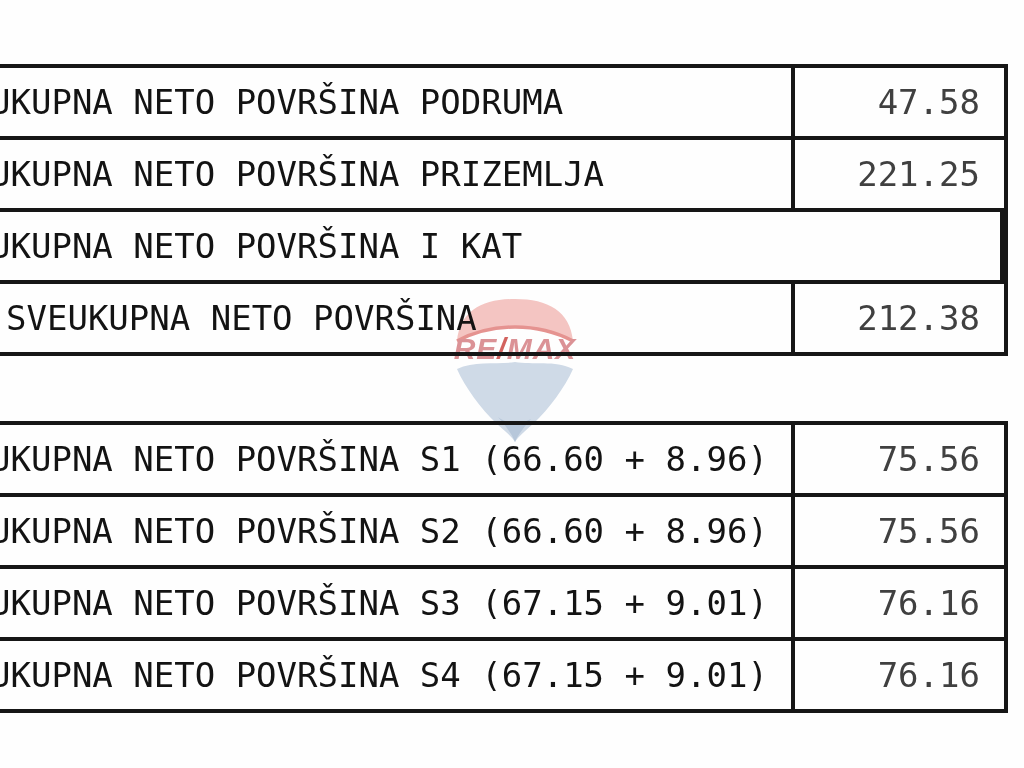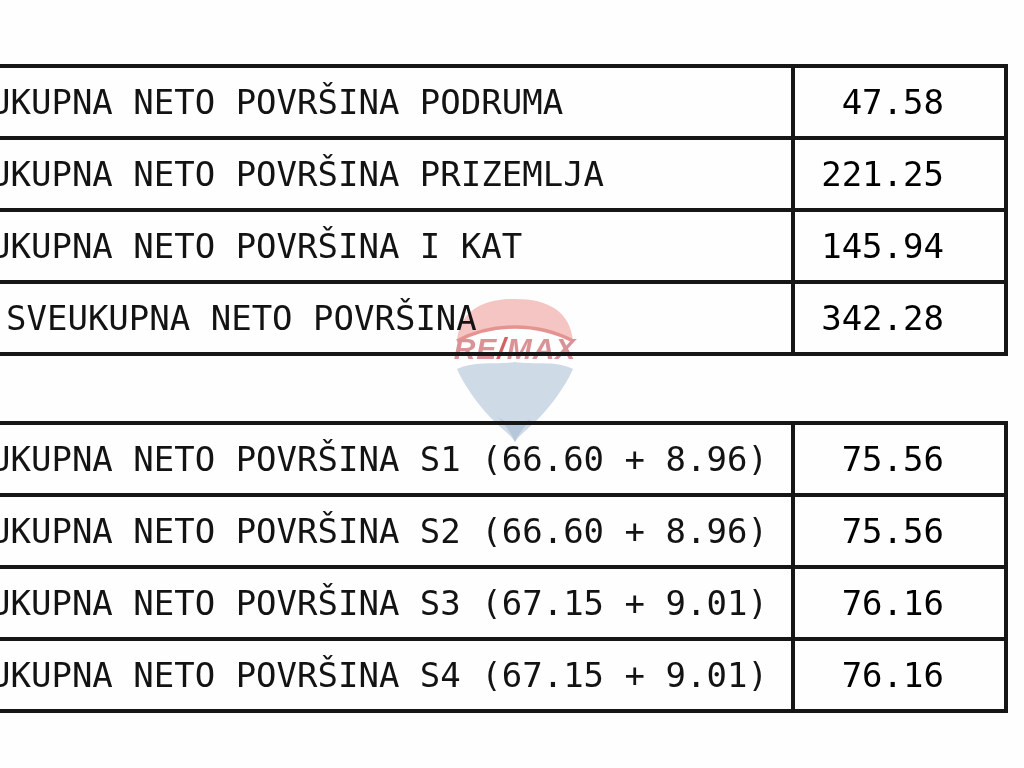--- a/index.html
+++ b/index.html
@@ -58,24 +58,24 @@
     white-space: nowrap;
     overflow: visible;
   }
   .cell-label.pad-more { padding-left: 26px; }
   .cell-value {
     width: 209px;
     flex: 0 0 209px;
     display: flex;
     align-items: center;
     justify-content: flex-end;
-    padding-right: 60px;
+    padding-right: 24px;
     box-sizing: border-box;
     font-size: 34px;
-    color: #000000;
+    color: #404040;
     white-space: nowrap;
   }
 </style>
 </head>
 <body>
 
 <div class="stage">
 
   <div class="watermark">
     <svg width="130" height="152" viewBox="0 0 130 152" xmlns="http://www.w3.org/2000/svg">
@@ -95,25 +95,24 @@
     <div class="cad-row">
       <div class="cell-label">UKUPNA NETO POVRŠINA PODRUMA</div>
       <div class="cell-value">47.58</div>
     </div>
     <div class="cad-row">
       <div class="cell-label">UKUPNA NETO POVRŠINA PRIZEMLJA</div>
       <div class="cell-value">221.25</div>
     </div>
     <div class="cad-row">
       <div class="cell-label">UKUPNA NETO POVRŠINA I KAT</div>
-      <div class="cell-value">145.94</div>
     </div>
     <div class="cad-row">
       <div class="cell-label pad-more">SVEUKUPNA NETO POVRŠINA</div>
-      <div class="cell-value">342.28</div>
+      <div class="cell-value">212.38</div>
     </div>
   </div>
 
   <div class="cad-table tbl-2">
     <div class="cad-row">
       <div class="cell-label">UKUPNA NETO POVRŠINA S1 (66.60 + 8.96)</div>
       <div class="cell-value">75.56</div>
     </div>
     <div class="cad-row">
       <div class="cell-label">UKUPNA NETO POVRŠINA S2 (66.60 + 8.96)</div>

